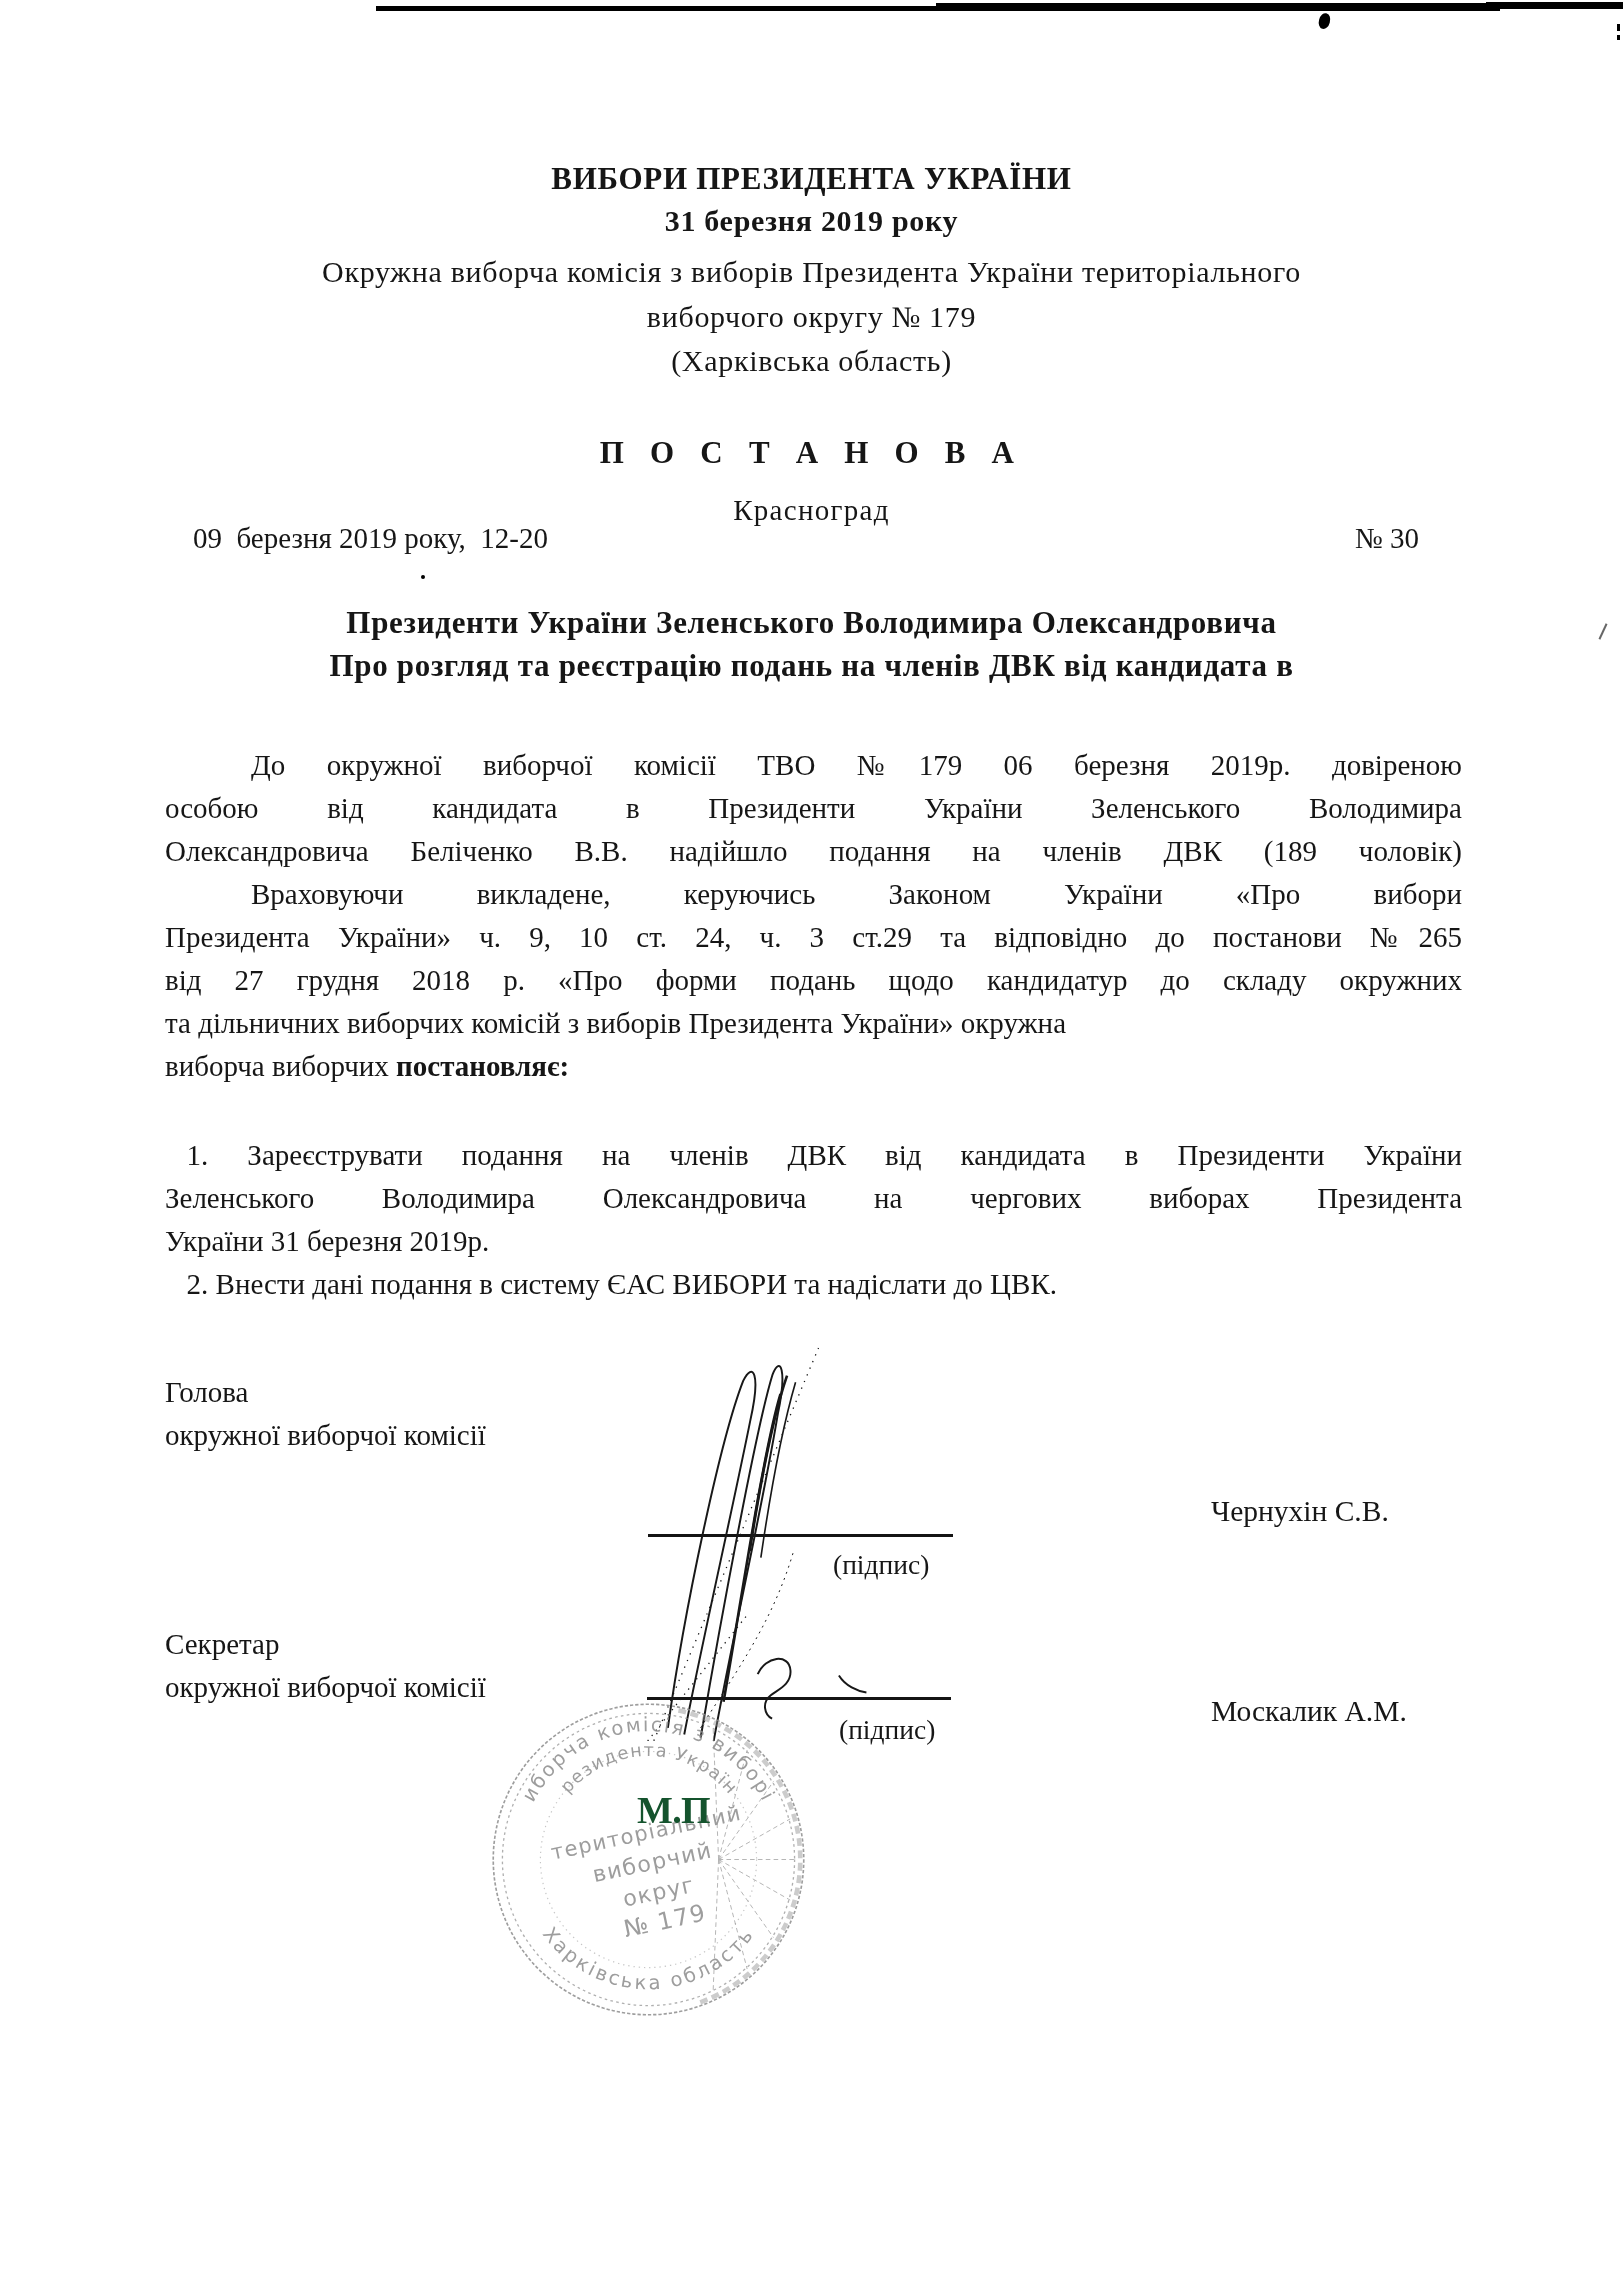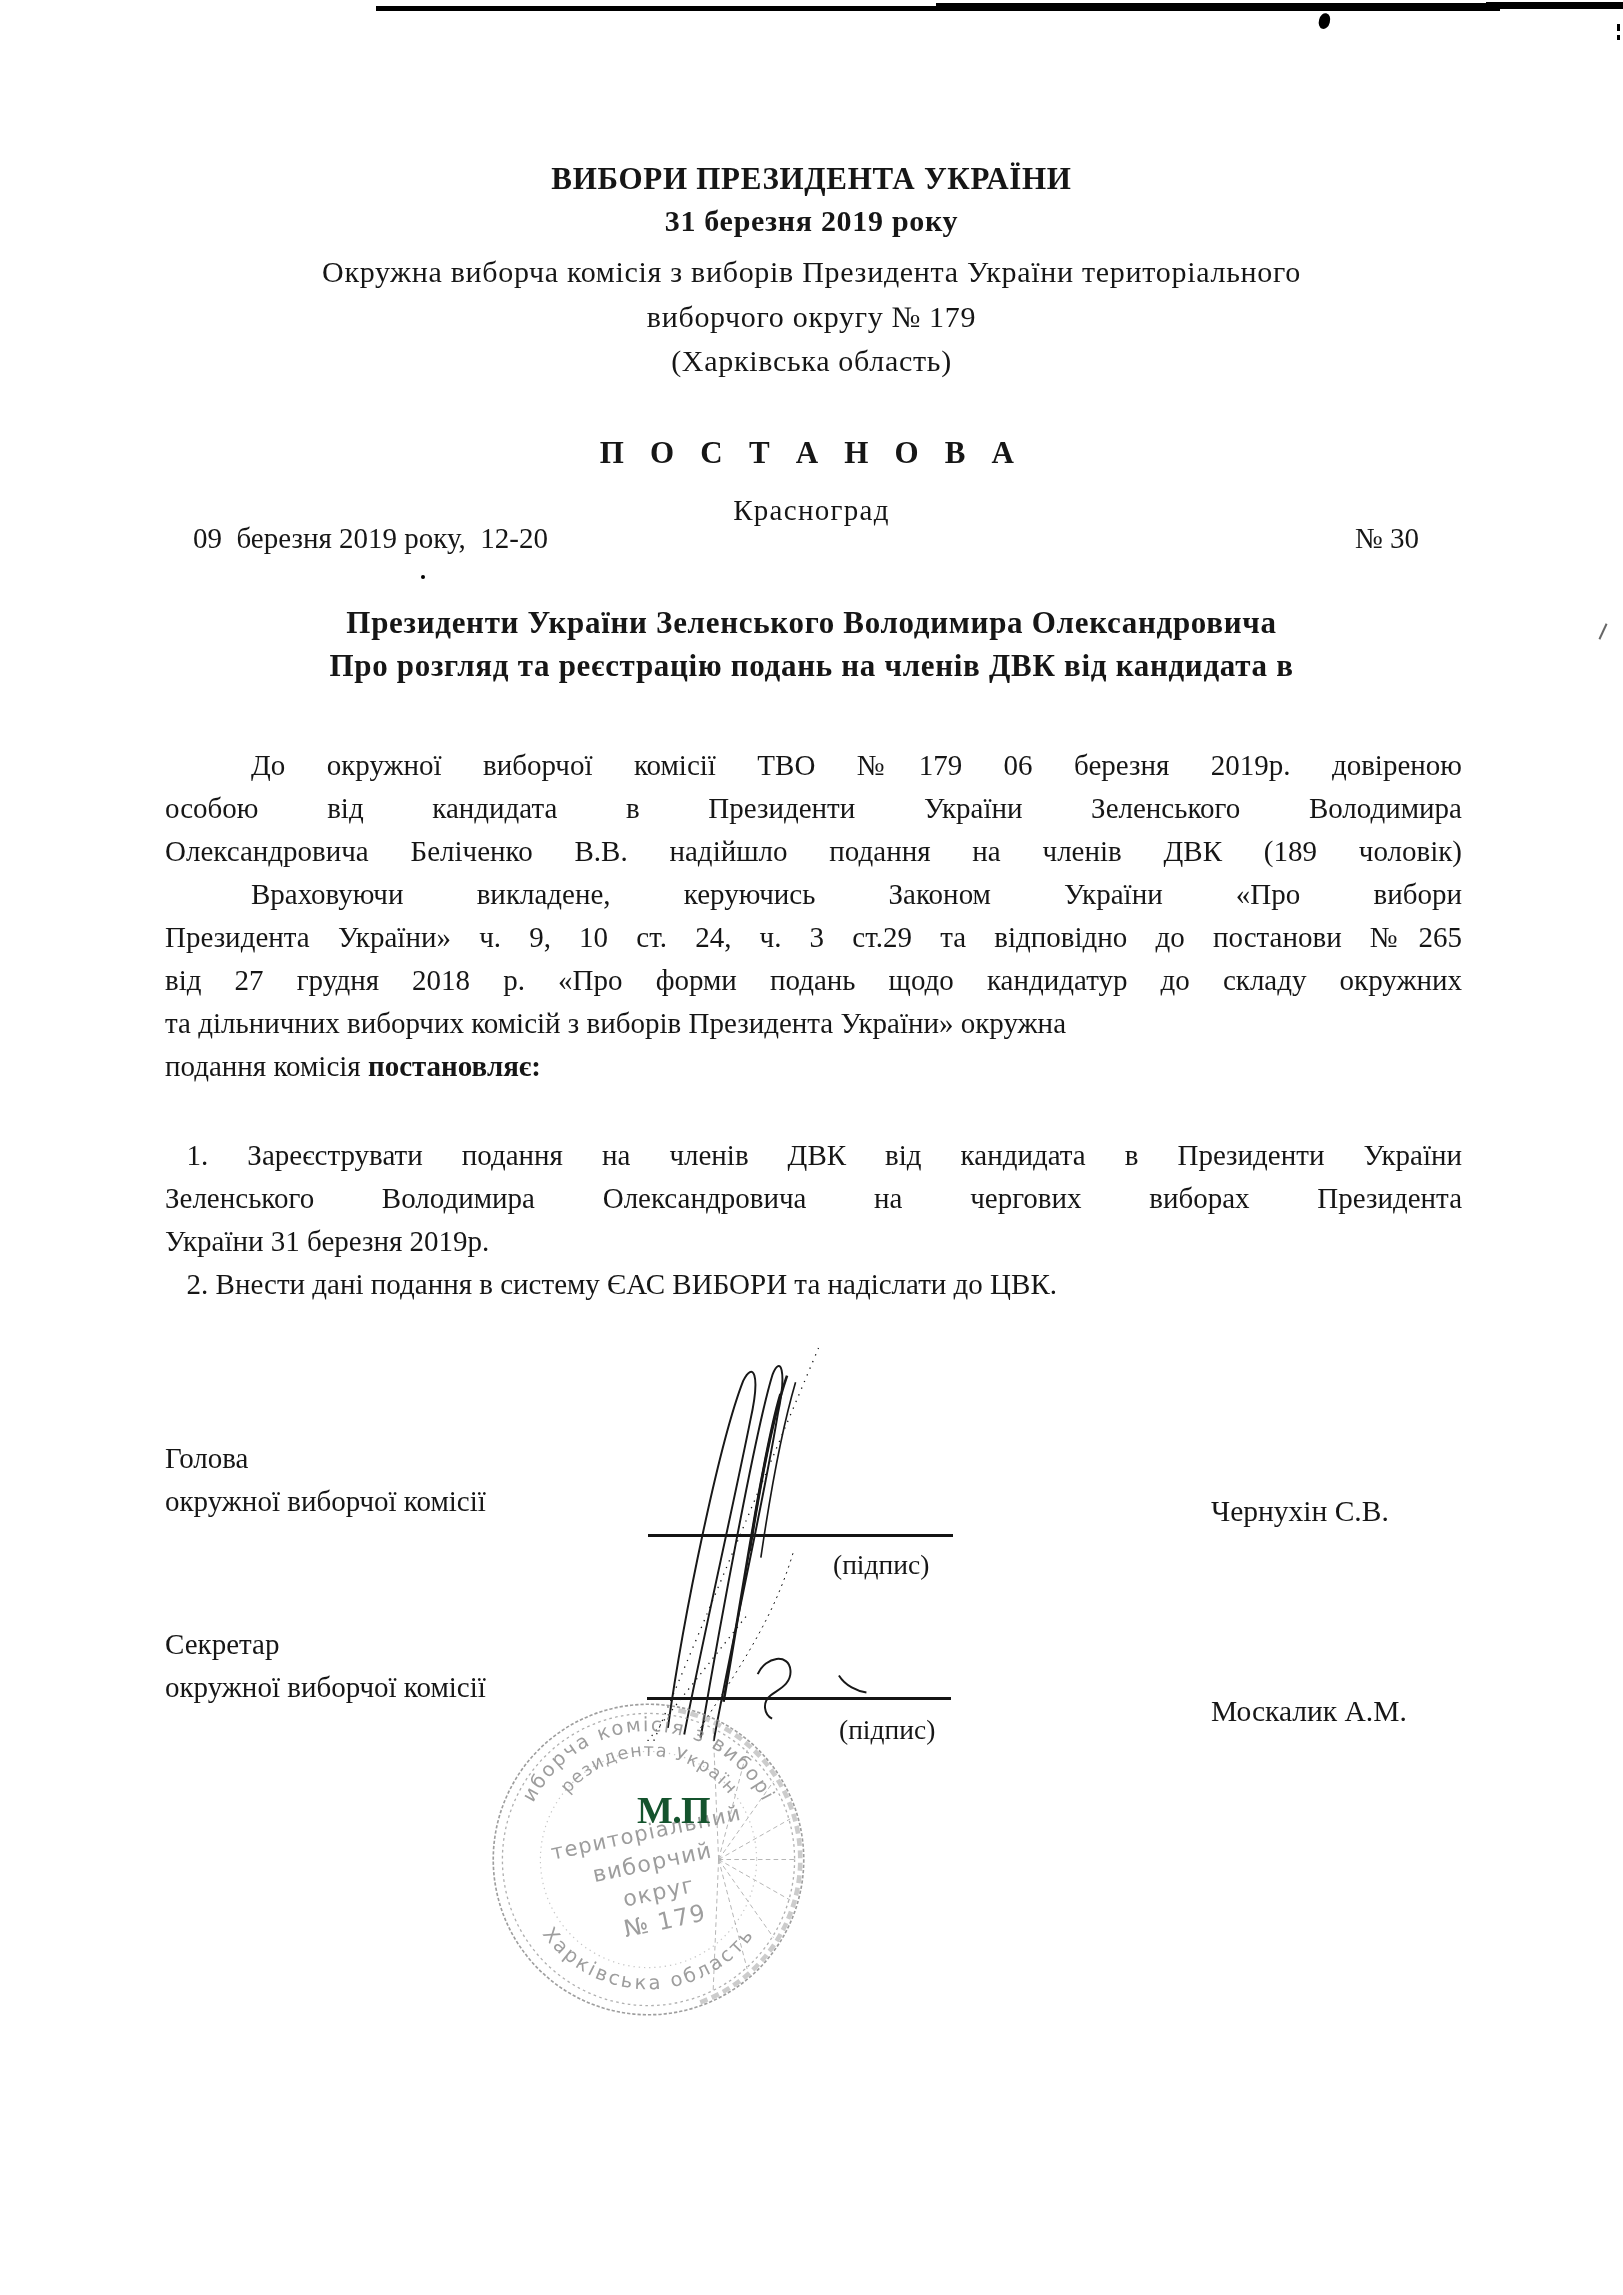--- a/index.html
+++ b/index.html
@@ -67,37 +67,37 @@
           <div class="jline stretch">Олександровича Беліченко В.В. надійшло подання на членів ДВК (189 чоловік)</div>
         </div>
     </div>
     <div class="para">
       <div class="lines first-indent">
           <div class="jline stretch">Враховуючи викладене, керуючись Законом України «Про вибори</div>
           <div class="jline stretch">Президента України» ч. 9, 10 ст. 24, ч. 3 ст.29 та відповідно до постанови №265</div>
           <div class="jline stretch">від 27 грудня 2018 р. «Про форми подань щодо кандидатур до складу окружних</div>
           <div class="jline">та дільничних виборчих комісій з виборів Президента України» окружна</div>
         </div>
-      <div class="jline"><span>подання комісія </span><b>постановляє:</b></div>
+      <div class="jline"><span>виборча виборчих </span><b>постановляє:</b></div>
     </div>
     <div class="para items-gap">
       <div class="lines item-indent">
           <div class="jline stretch">1. Зареєструвати подання на членів ДВК від кандидата в Президенти України</div>
           <div class="jline stretch">Зеленського Володимира Олександровича на чергових виборах Президента</div>
           <div class="jline">України 31 березня 2019р.</div>
         </div>
     </div>
     <div class="para">
       <div class="lines item-indent">
           <div class="jline">2. Внести дані подання в систему ЄАС ВИБОРИ та надіслати до ЦВК.</div>
         </div>
     </div>
   </div>
 
-  <div class="abs rolelines" style="left:165px;top:1437px;">
+  <div class="abs rolelines" style="left:165px;top:1371px;">
     <div>Голова</div>
     <div>окружної виборчої комісії</div>
   </div>
   <div class="sigline" style="left:648px;top:1534px;width:305px;"></div>
   <div class="caption" style="left:833px;top:1549px;">(підпис)</div>
   <div class="signame" style="left:1211px;top:1495px;">Чернухін С.В.</div>
 
   <div class="abs rolelines" style="left:165px;top:1623px;">
     <div>Секретар</div>
     <div>окружної виборчої комісії</div>

